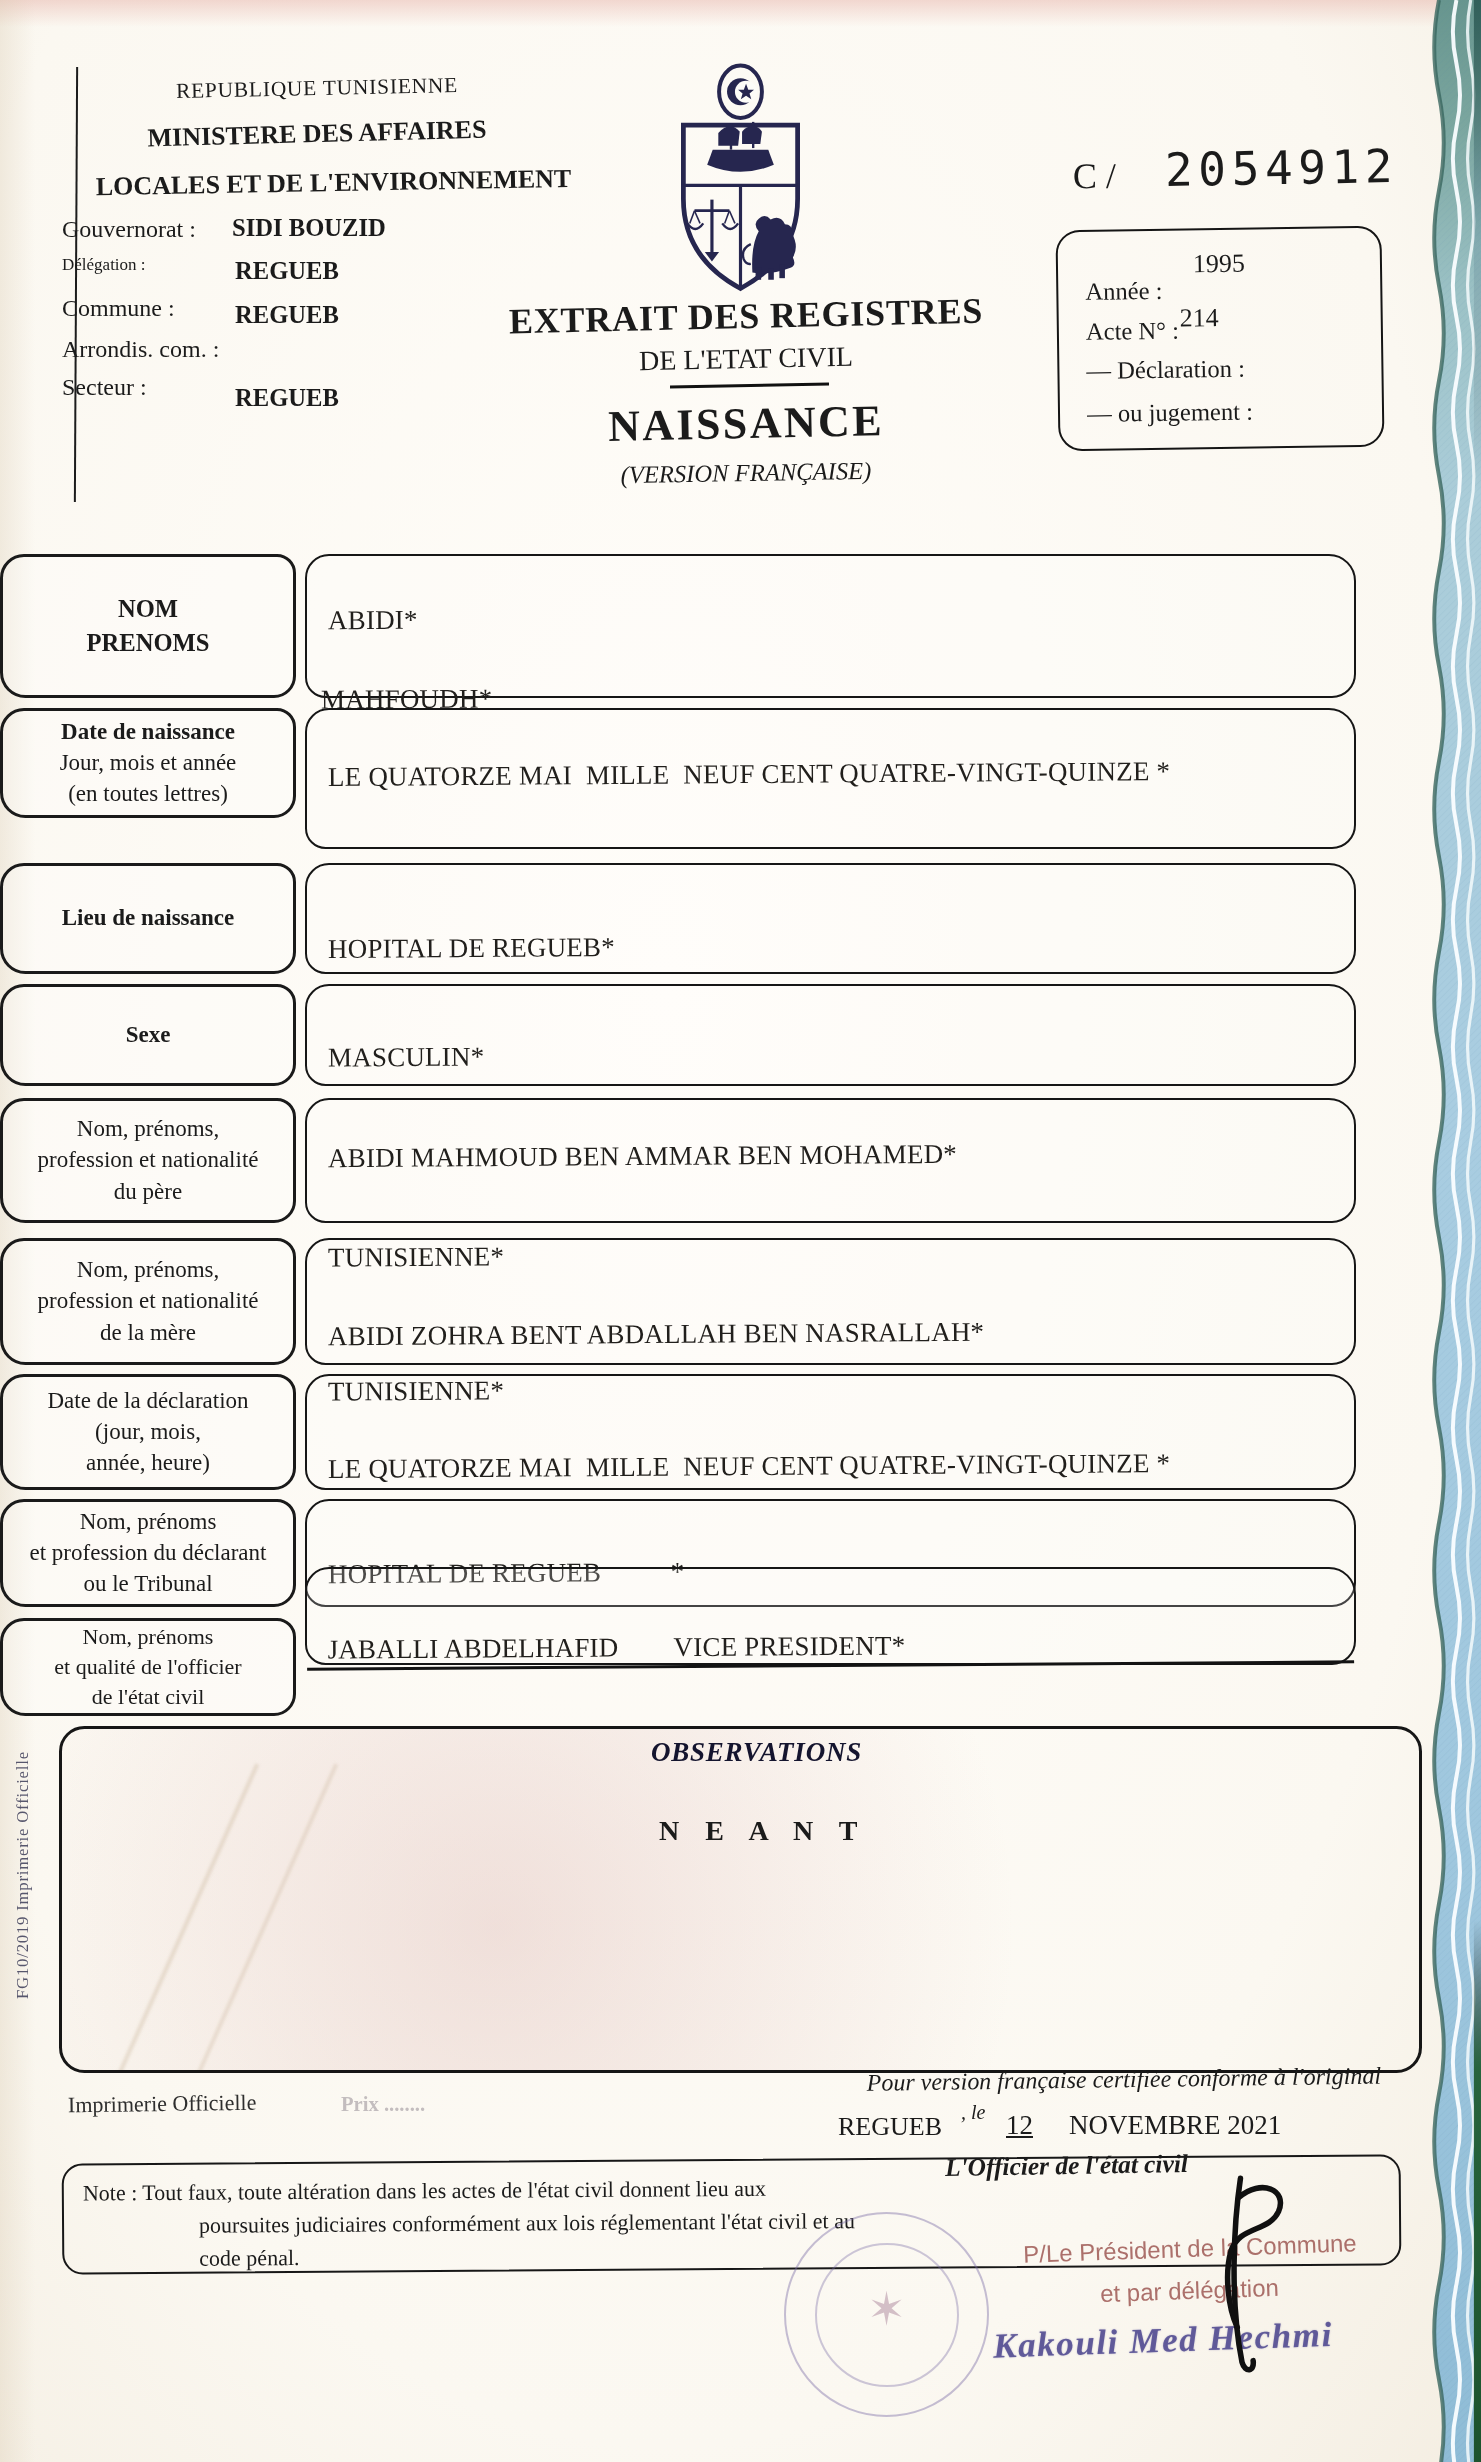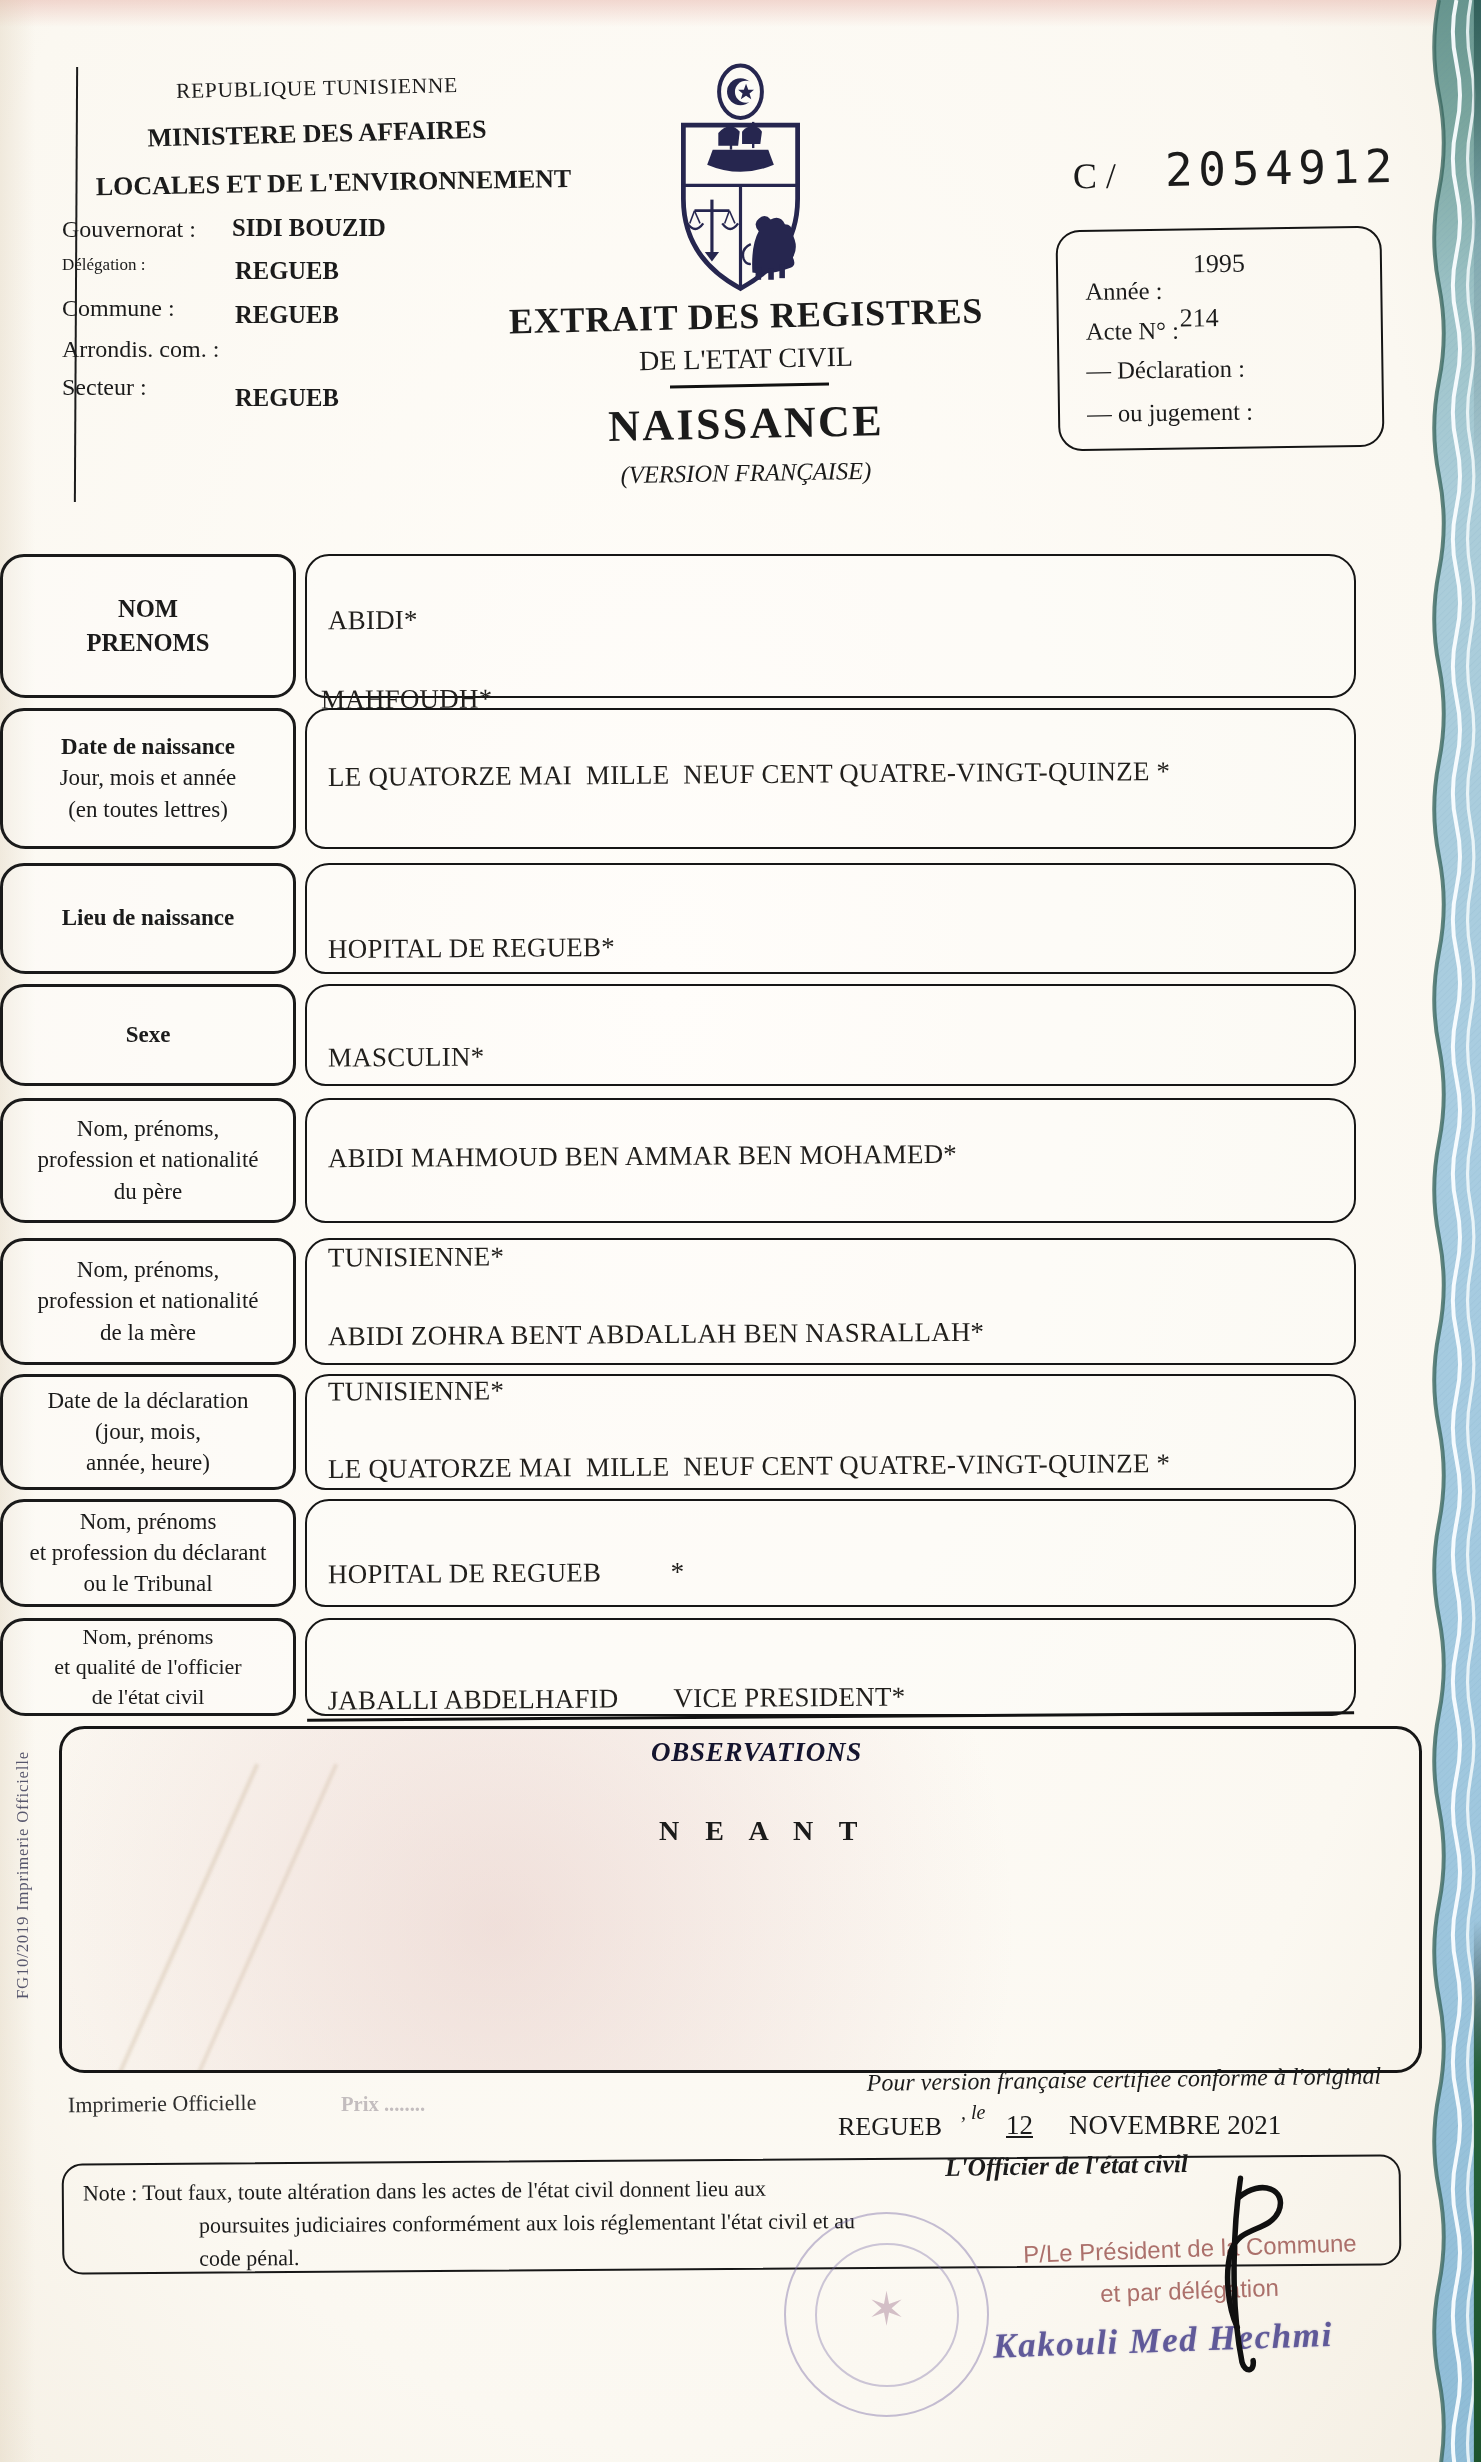--- a/index.html
+++ b/index.html
@@ -129,21 +129,21 @@
 
   <div class="lblbox" style="top:554px;height:144px;">
     <div class="ll b" style="font-size:24.6px;">NOM</div>
     <div class="ll b" style="font-size:24.6px;">PRENOMS</div>
   </div>
   <div class="valbox" style="top:554px;height:144px;">
     <div class="abs val" style="left:20.6px;top:49px;">ABIDI*</div>
     <div class="abs val" style="left:14.3px;bottom:-19px;">MAHFOUDH*</div>
   </div>
 
-  <div class="lblbox" style="top:708px;height:141px;">
+  <div class="lblbox" style="top:708px;height:110px;">
     <div class="ll b">Date de naissance</div>
     <div class="ll">Jour, mois et année</div>
     <div class="ll">(en toutes lettres)</div>
   </div>
   <div class="valbox" style="top:708px;height:141px;">
     <div class="abs val" style="left:20.6px;top:49px;">LE QUATORZE MAI  MILLE  NEUF CENT QUATRE-VINGT-QUINZE *</div>
   </div>
 
   <div class="lblbox" style="top:863px;height:111px;">
     <div class="ll b">Lieu de naissance</div>
@@ -195,21 +195,21 @@
   </div>
   <div class="valbox" style="top:1499px;height:108px;">
     <div class="abs val" style="left:20.6px;bottom:16px;">HOPITAL DE REGUEB          *</div>
   </div>
 
   <div class="lblbox" style="top:1618px;height:98px;">
     <div class="ll" style="font-size:22px;">Nom, prénoms</div>
     <div class="ll" style="font-size:22px;">et qualité de l'officier</div>
     <div class="ll" style="font-size:22px;">de l'état civil</div>
   </div>
-  <div class="valbox" style="top:1618px;height:98px;">
+  <div class="valbox" style="top:1567px;height:98px;">
     <div class="abs val" style="left:0;bottom:-3.2px;width:100%;box-sizing:border-box;padding:0 0 1.6px 20.6px;border-bottom:3.2px solid #131313;">JABALLI ABDELHAFID        VICE PRESIDENT*</div>
   </div>
 
   <div class="abs" style="left:59px;top:1726px;width:1357px;height:341px;border:3.2px solid #161616;border-radius:25.4px;overflow:hidden;">
     <div class="abs" style="left:0;top:0;width:100%;height:100%;background:radial-gradient(circle at 32% 58%, rgba(213,168,164,.32), rgba(213,168,164,0) 55%);"></div>
     <div class="abs" style="left:103px;top:16px;width:4px;height:444px;background:rgba(203,183,158,.4);transform:rotate(24deg);filter:blur(1.6px);"></div>
     <div class="abs" style="left:182px;top:16px;width:4px;height:444px;background:rgba(203,183,158,.35);transform:rotate(24deg);filter:blur(1.6px);"></div>
     <div class="abs ctr b i" style="left:0;top:8px;width:100%;font-size:27px;letter-spacing:0.8px;color:#14142e;margin-left:16px;">OBSERVATIONS</div>
     <div class="abs b" style="left:44%;top:86px;font-size:28px;letter-spacing:9.5px;">N E A N T</div>
   </div>

